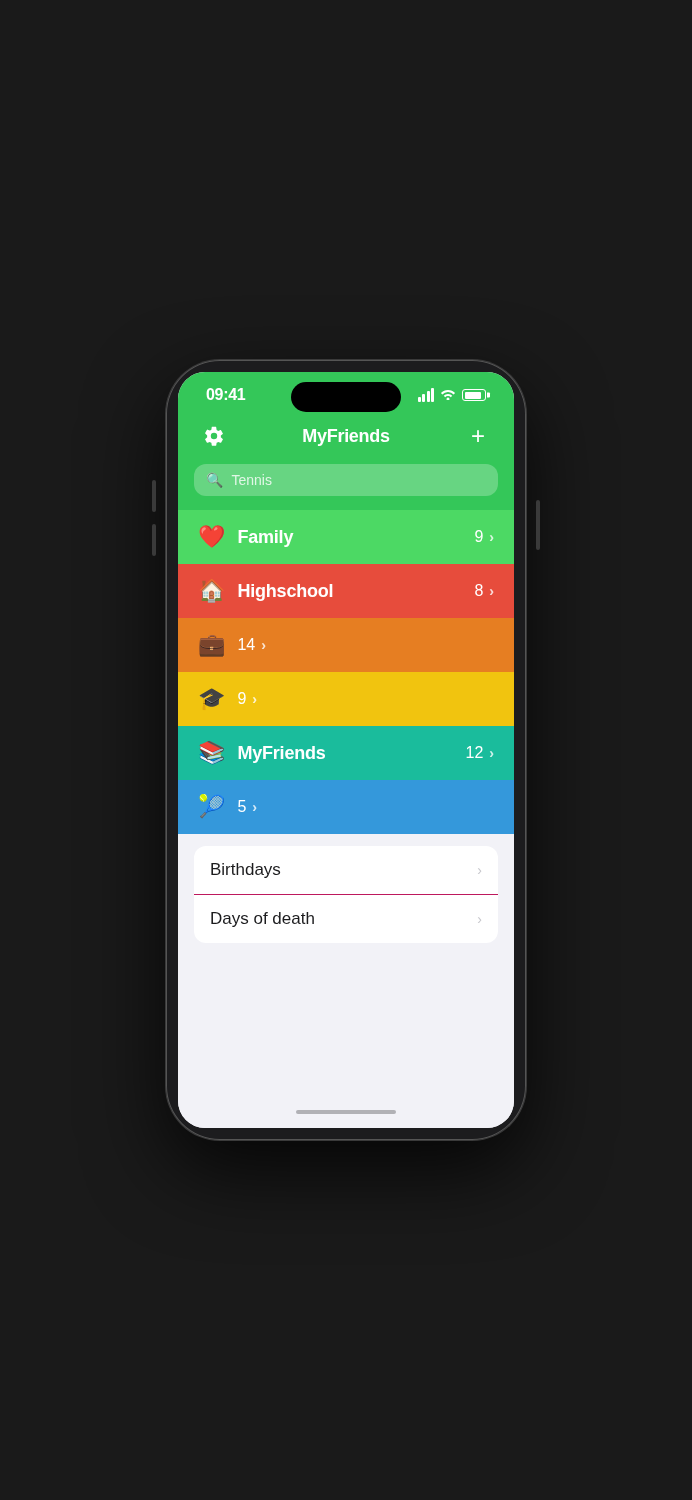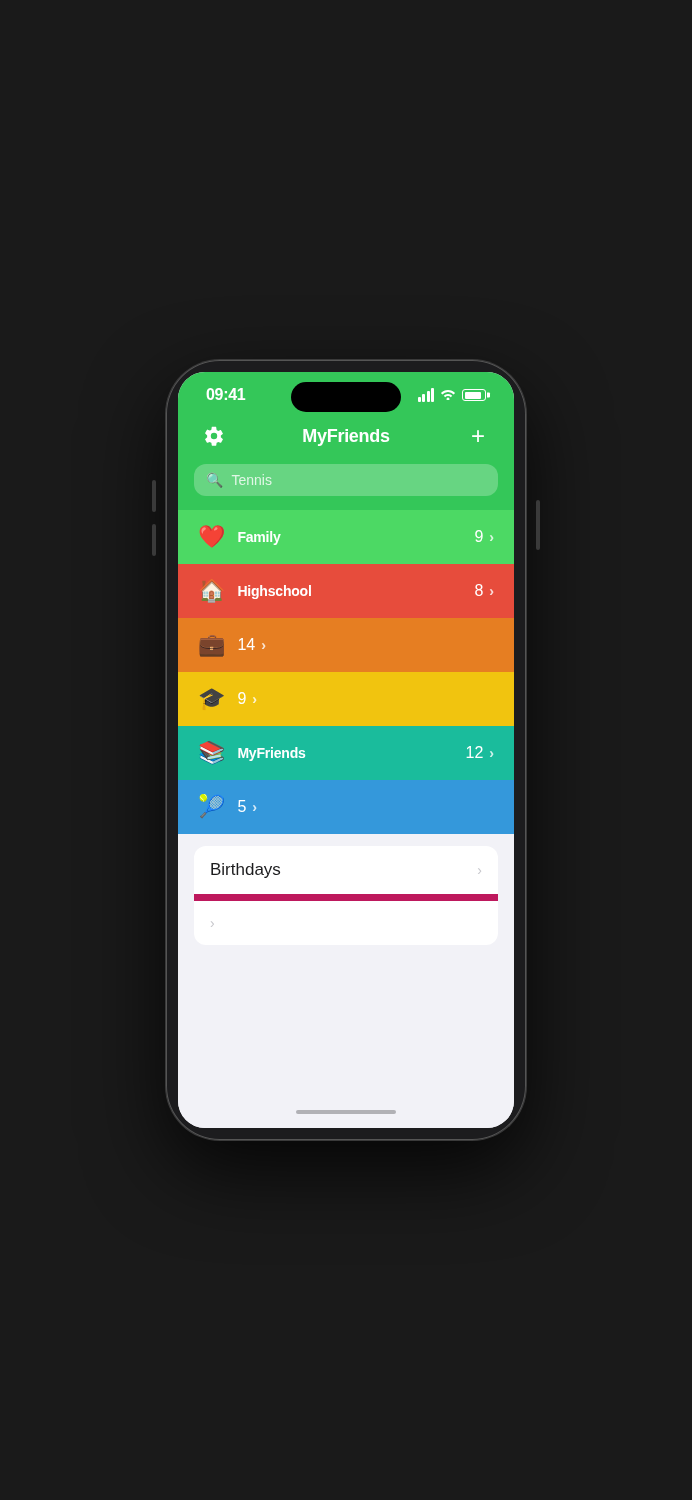--- a/index.html
+++ b/index.html
@@ -195,21 +195,21 @@
       position: relative;
     }
 
     .group-emoji {
       font-size: 22px;
       margin-right: 12px;
     }
 
     .group-name {
       color: white;
-      font-size: 14px;
+      font-size: 18px;
       font-weight: 600;
       flex: 1;
       letter-spacing: -0.2px;
     }
 
     .group-count {
       color: white;
       font-size: 16px;
       font-weight: 500;
       margin-right: 6px;
@@ -231,21 +231,21 @@
     }
 
     .white-item {
       display: flex;
       align-items: center;
       padding: 14px 16px;
       cursor: pointer;
     }
 
     .white-item:not(:last-child) {
-      border-bottom: 7px solid #be185d;
+      border-bottom: 1px solid #be185d;
     }
 
     .white-item-text {
       flex: 1;
       font-size: 17px;
       color: #1c1c1e;
     }
 
     .white-chevron {
       color: #c7c7cc;
@@ -391,20 +391,21 @@
     <span class="chevron">›</span>
   </div>
       </div>
 
     <div class="white-section" id="special-container">
     <div class="white-item">
     <span class="white-item-text">Birthdays</span>
     <span class="white-chevron">›</span>
   </div>
         <div class="white-item">
+    <span class="white-item-text">Days of death</span>
     <span class="white-chevron">›</span>
   </div>
       </div>
 
     <div class="bottom-area"></div>
 
     <div class="home-indicator">
       <div class="home-bar"></div>
     </div>
   </div>

